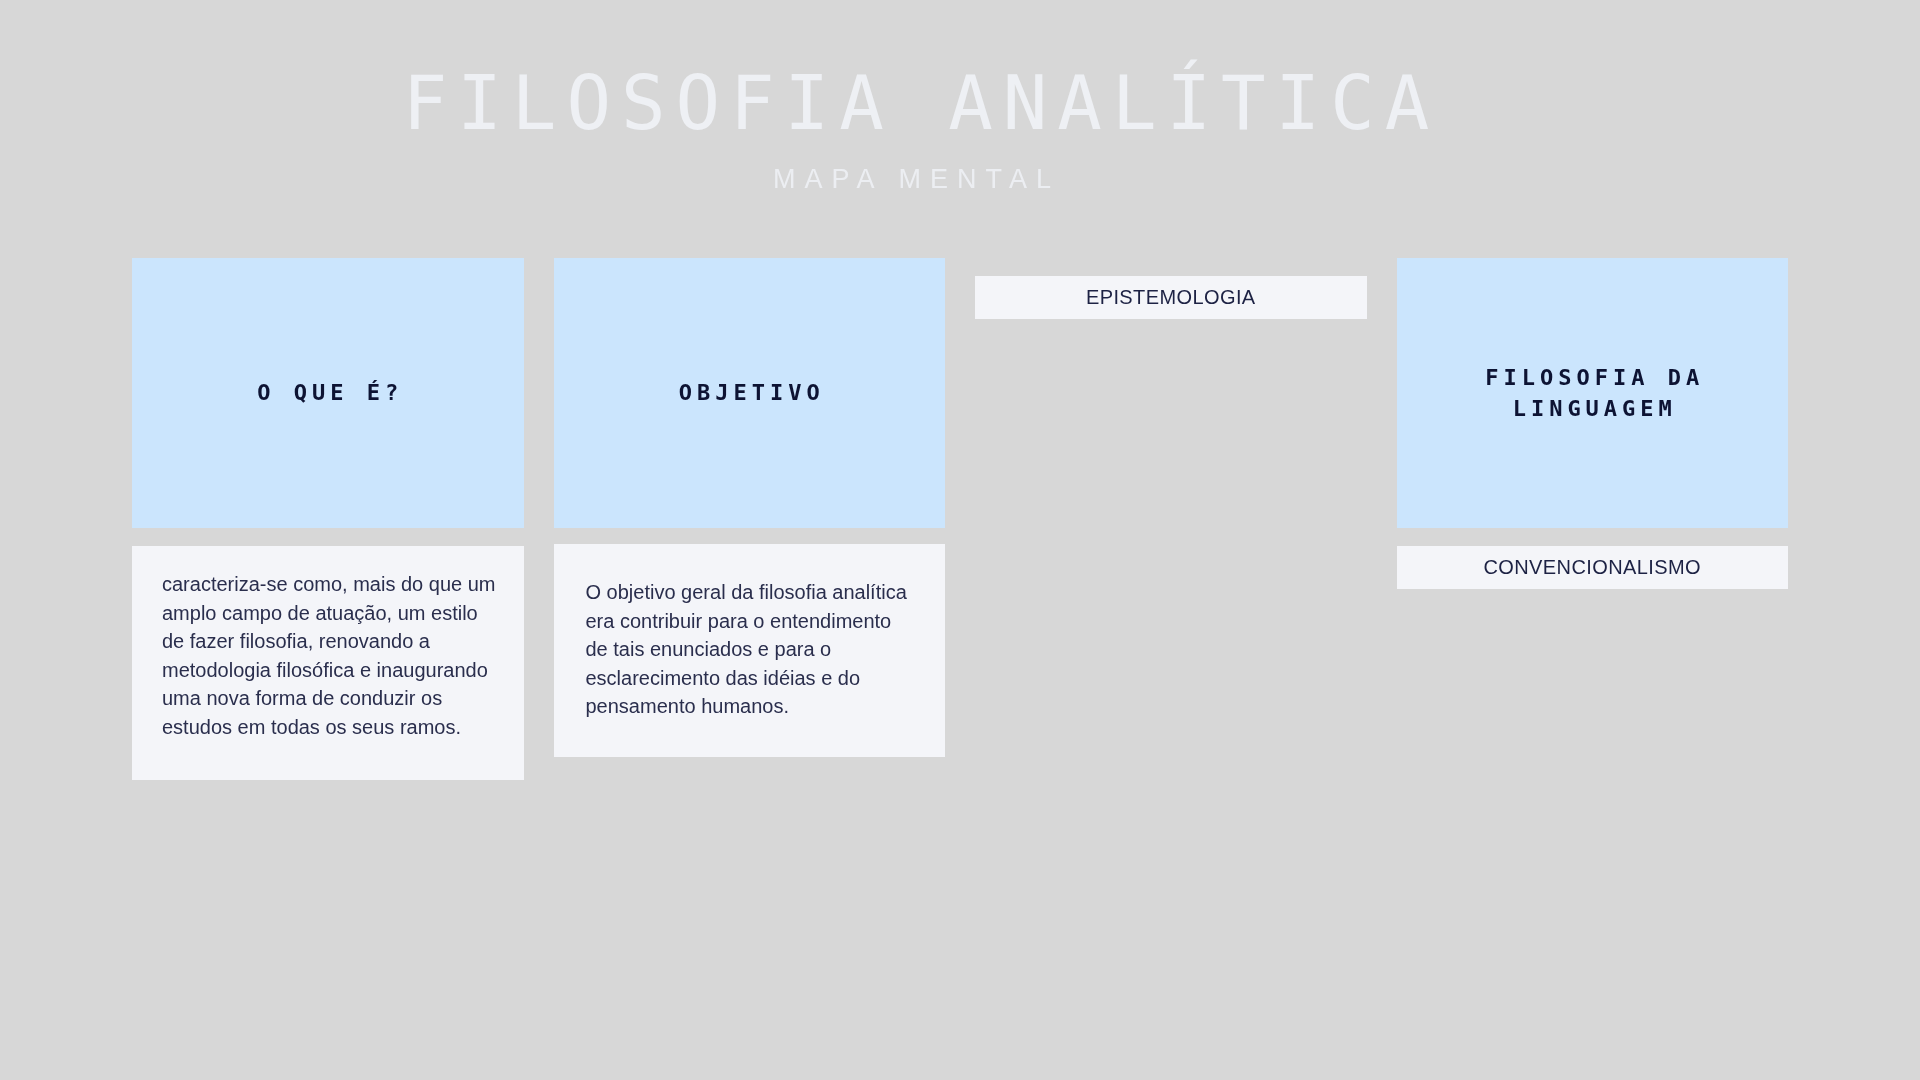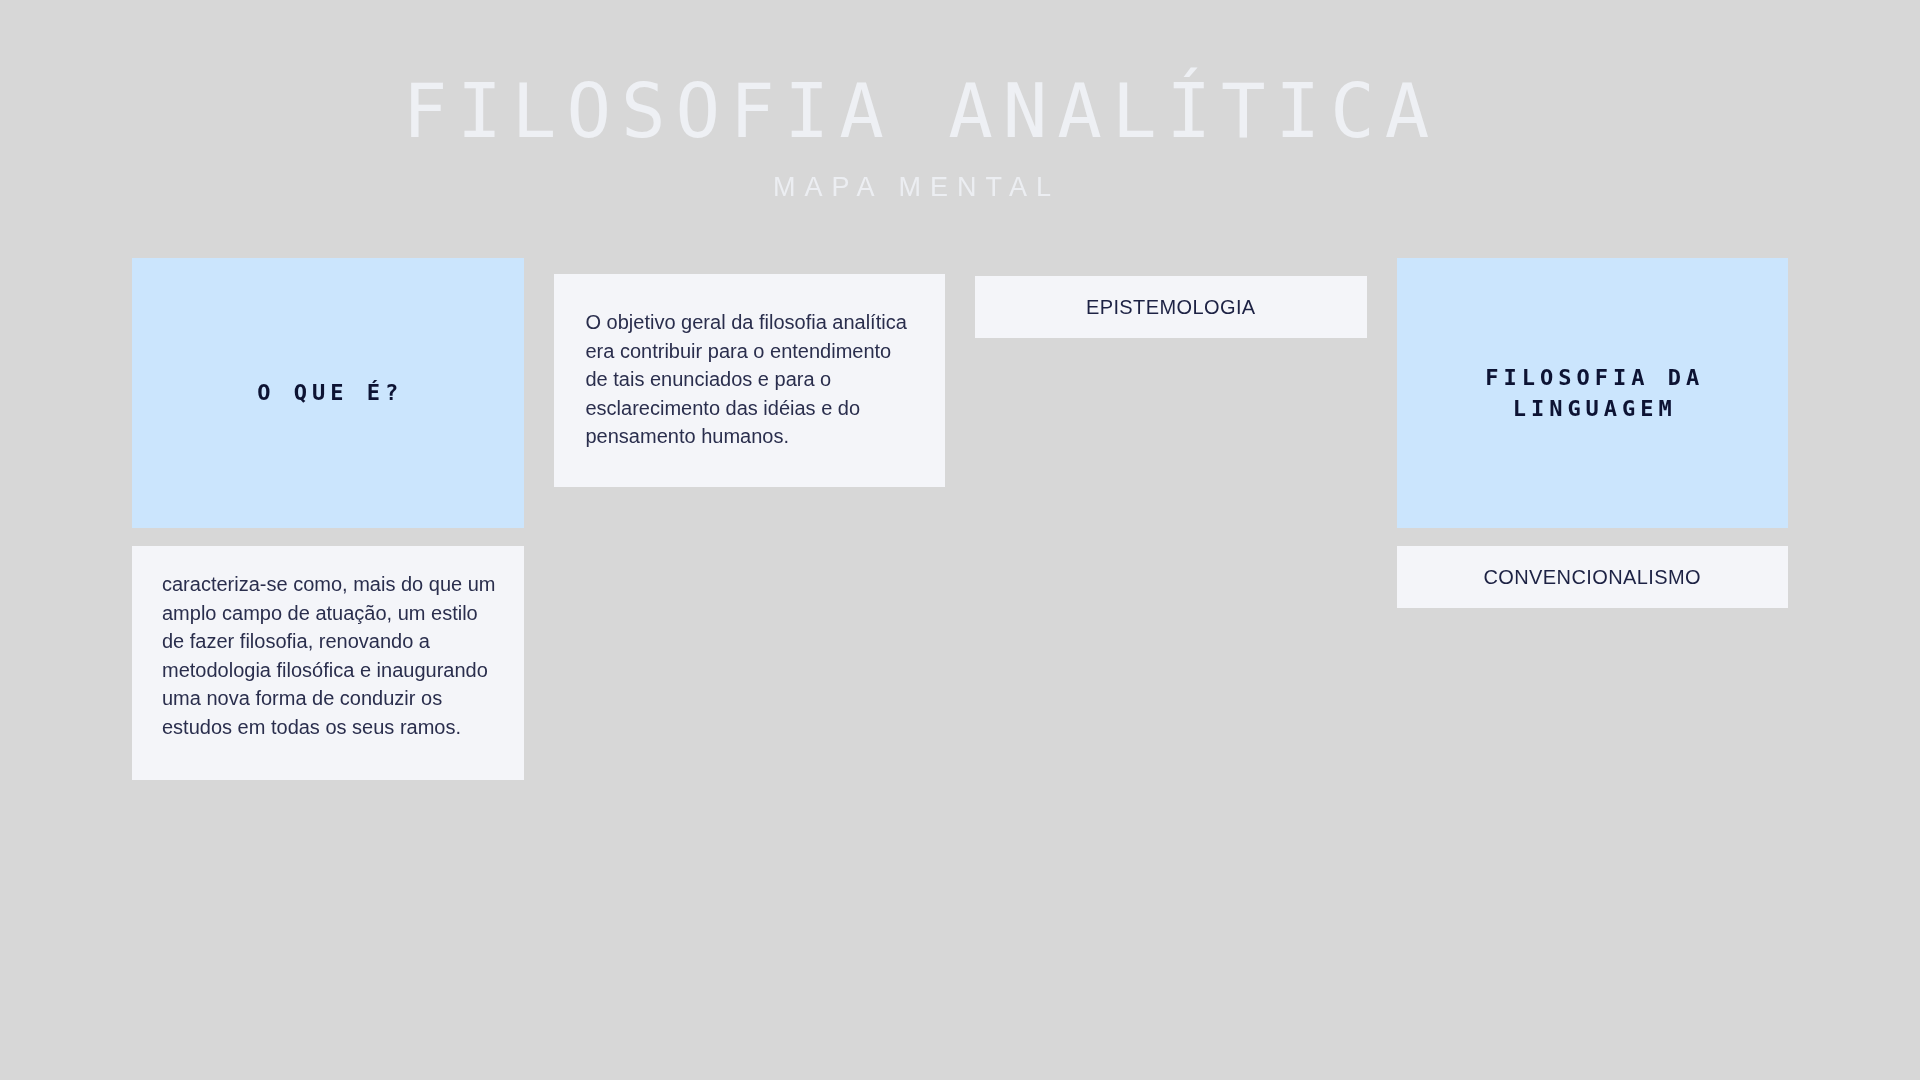--- a/index.html
+++ b/index.html
@@ -22,21 +22,20 @@
     background: #d7d7d7;
   }
 
   
   .header-block {
     position: absolute;
     left: 0;
     top: 66px;
     width: 1832px;
     text-align: center;
-    margin-top: 8px;
   }
   .deck-title {
     font-family: "DejaVu Sans Mono", "Liberation Mono", monospace;
     font-size: 74px;
     font-weight: 300;
     letter-spacing: 10px;
     color: #eef0f4;
     line-height: 1.0;
     margin: 0;
     padding-left: 10px;
@@ -98,21 +97,21 @@
   .detail-card {
     background: #f4f5f9;
     margin-top: 18px;
     box-sizing: border-box;
   }
   .detail-card.paragraph {
     padding: 26px 30px 28px 32px;
   }
   .detail-card.chip {
     padding: 0;
-    height: 62px;
+    height: 43px;
     display: flex;
     align-items: center;
     justify-content: center;
   }
   .detail-text {
     font-family: "Liberation Sans", sans-serif;
     font-size: 20px;
     font-weight: 400;
     color: #2a2e4d;
     line-height: 1.43;
@@ -145,20 +144,23 @@
     <div class="column">
       <div class="topic-card">
         <div class="topic-label">O QUE É?</div>
       </div>
       <div class="detail-card paragraph">
         <p class="detail-text">caracteriza-se como, mais do que um amplo campo de atuação, um estilo de fazer filosofia, renovando a metodologia filosófica e inaugurando uma nova forma de conduzir os estudos em todas os seus ramos.</p>
       </div>
     </div>
 
     <div class="column">
+      <div class="topic-card">
+        <div class="topic-label">OBJETIVO</div>
+      </div>
       <div class="detail-card paragraph">
         <p class="detail-text">O objetivo geral da filosofia analítica era contribuir para o entendimento de tais enunciados e para o esclarecimento das idéias e do pensamento humanos.</p>
       </div>
     </div>
 
     <div class="column">
       <div class="detail-card chip">
         <p class="detail-text">EPISTEMOLOGIA</p>
       </div>
     </div>

